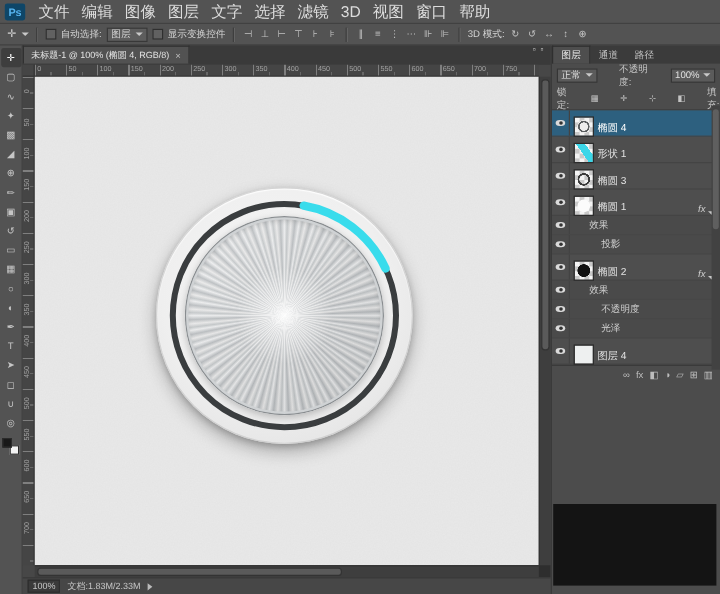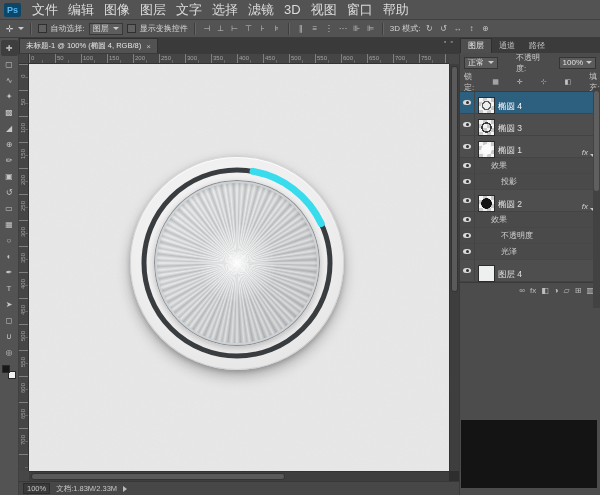--- a/index.html
+++ b/index.html
@@ -347,20 +347,27 @@
         <span class="eyecell">
             <span class="eye"></span>
           </span>
         <span class="thumb t-knob"></span>
         <span class="lname">椭圆 4</span>
       </div>
       <div class="lrow">
         <span class="eyecell">
             <span class="eye"></span>
           </span>
+        <span class="thumb t-cyan"></span>
+        <span class="lname">形状 1</span>
+      </div>
+      <div class="lrow">
+        <span class="eyecell">
+            <span class="eye"></span>
+          </span>
         <span class="thumb t-ring"></span>
         <span class="lname">椭圆 3</span>
       </div>
       <div class="lrow">
         <span class="eyecell">
             <span class="eye"></span>
           </span>
         <span class="thumb t-light"></span>
         <span class="lname">椭圆 1</span>
         <span class="fxbadge">fx</span>

